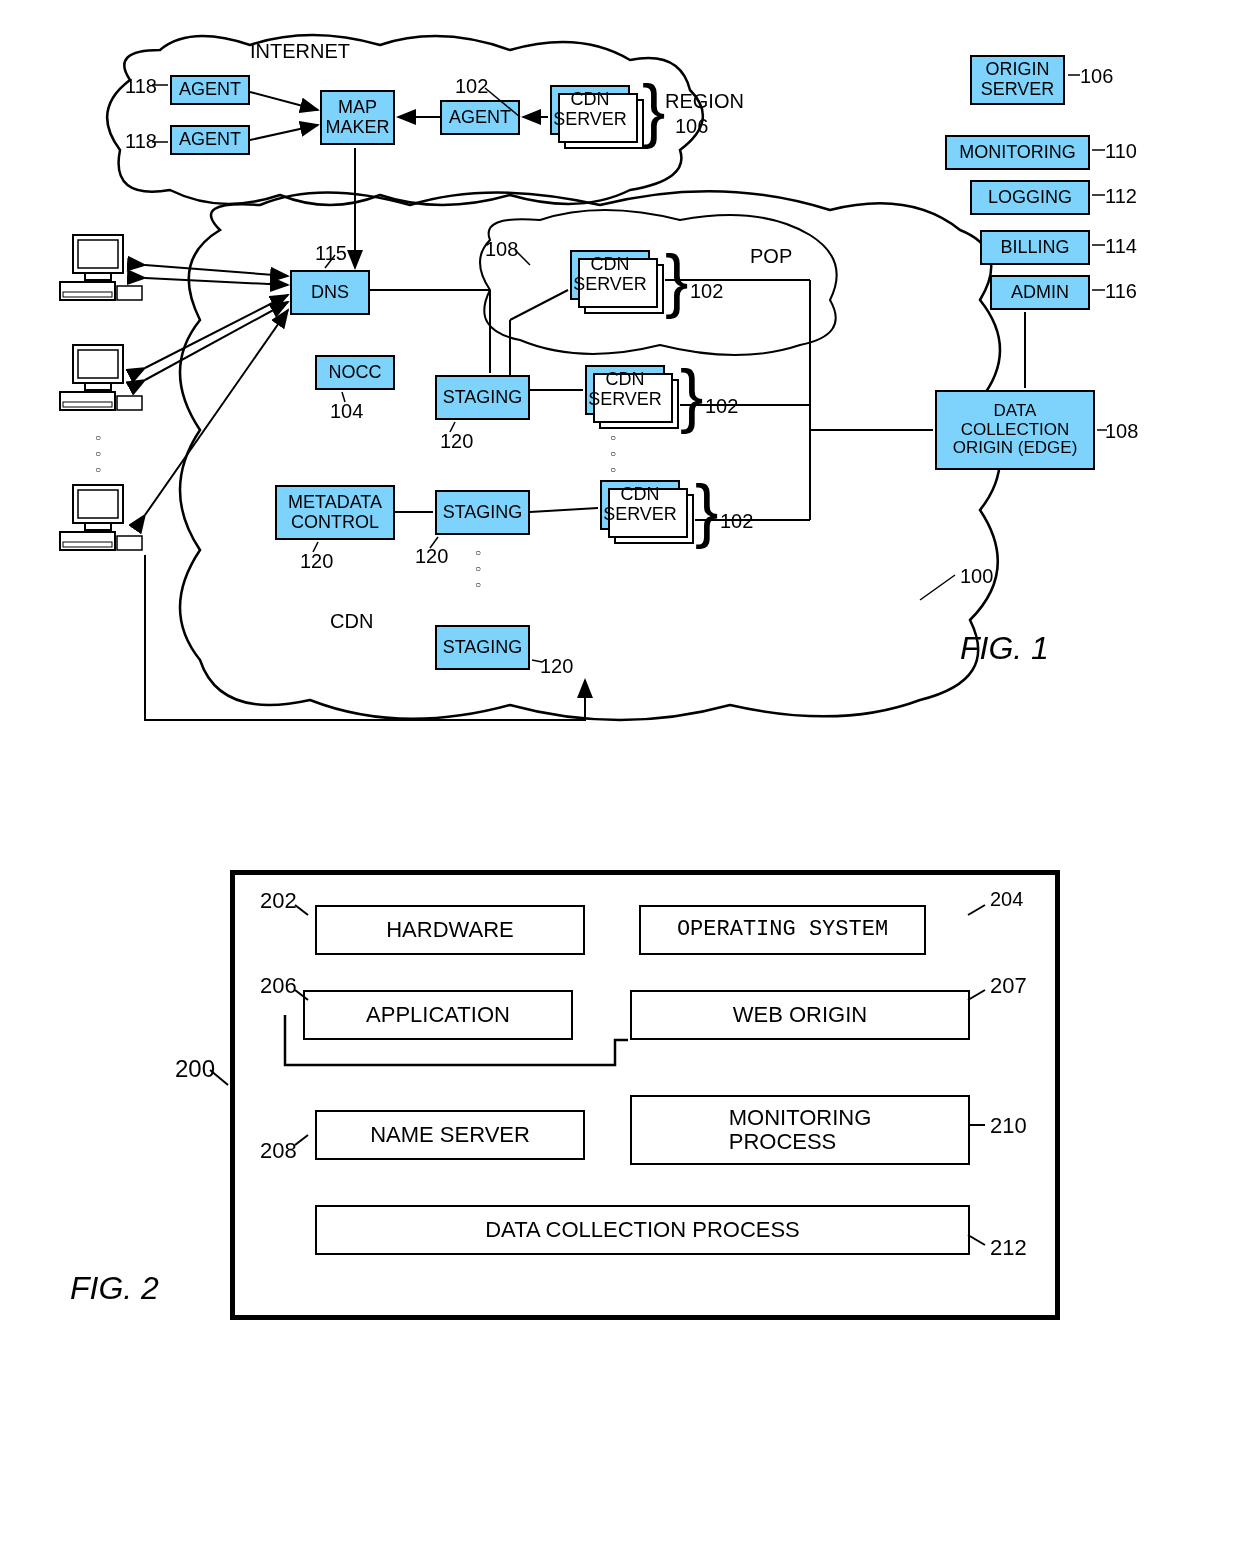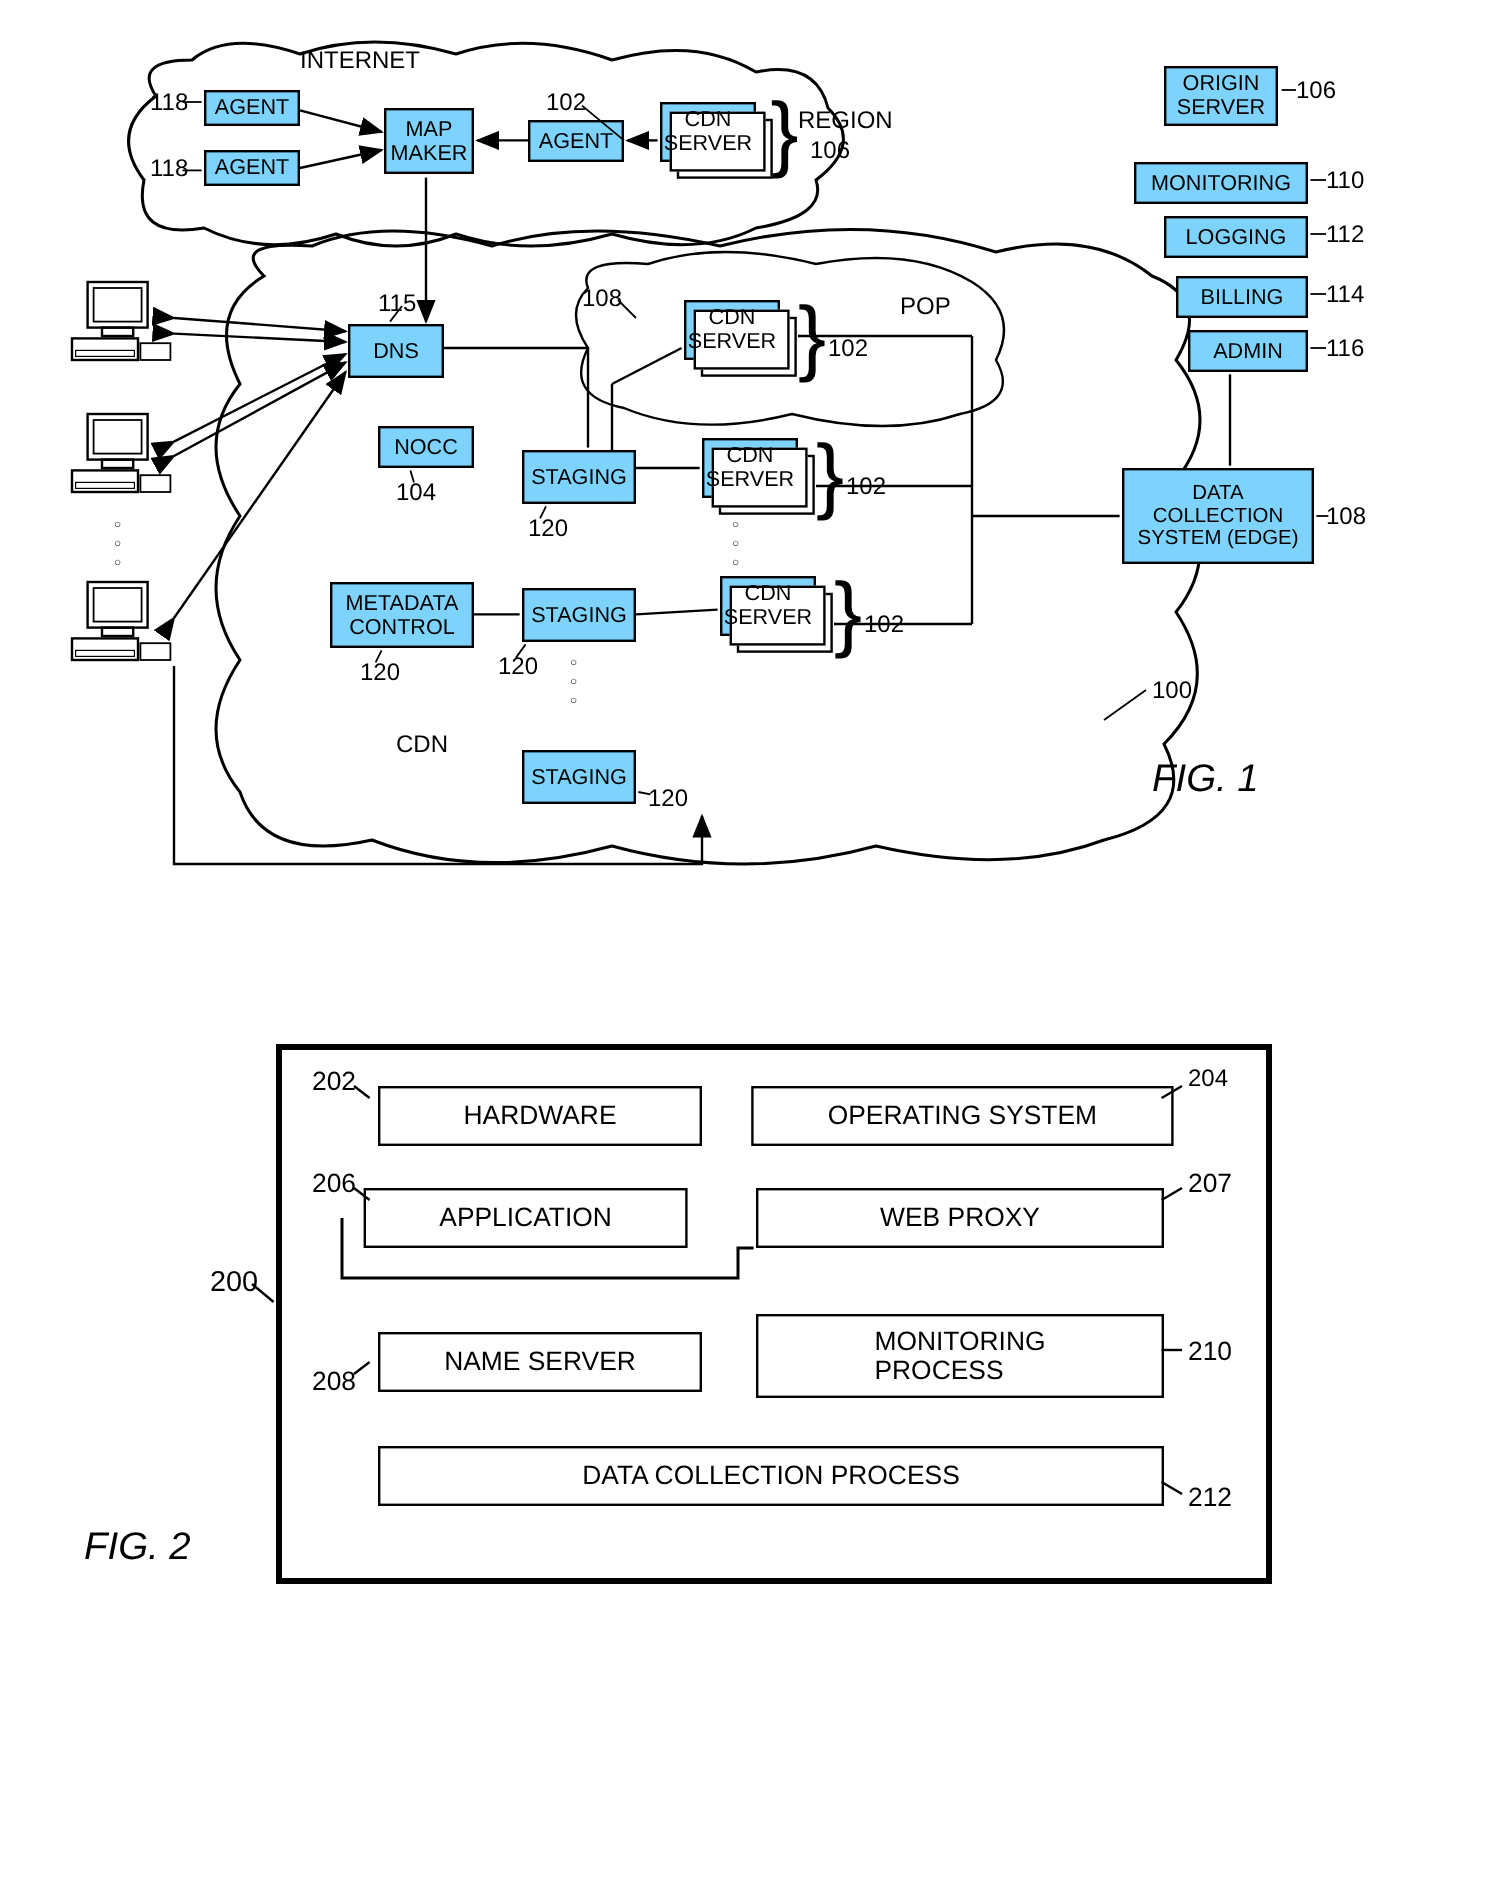--- a/index.html
+++ b/index.html
@@ -186,21 +186,21 @@
 
   <div class="vdots" style="left:435px; top:525px;">○<br>○<br>○</div>
 
   <div class="label" style="left:290px; top:590px;">CDN</div>
 
   <div class="box" style="left:395px; top:605px; width:95px; height:45px;">STAGING</div>
   <div class="label" style="left:500px; top:635px;">120</div>
 
   <div class="box" style="left:895px; top:370px; width:160px; height:80px; white-space:pre; font-size:17px;">DATA
 COLLECTION
-SYSTEM (EDGE)</div>
+ORIGIN (EDGE)</div>
   <div class="label" style="left:1065px; top:400px;">108</div>
 
   <div class="label" style="left:920px; top:545px;">100</div>
 
   <div class="pc" style="left:15px; top:210px; width:90px; height:80px;">
     <svg viewBox="0 0 90 80">
         <rect x="18" y="5" width="50" height="38" fill="none" stroke="#000" stroke-width="2"></rect>
         <rect x="23" y="10" width="40" height="28" fill="none" stroke="#000" stroke-width="1.5"></rect>
         <rect x="30" y="43" width="26" height="7" fill="none" stroke="#000" stroke-width="2"></rect>
         <rect x="5" y="52" width="55" height="18" fill="none" stroke="#000" stroke-width="2"></rect>
@@ -304,24 +304,24 @@
     <line x1="492" y1="640" x2="502" y2="642" stroke="#000" stroke-width="1.5"></line>
   </svg>
 
   <div class="figcap" style="left:920px; top:610px;">FIG. 1</div>
 </div>
 
 <div class="fig2">
 
   <div class="f2outer">
     <div class="f2box" style="left:80px;  top:30px;  width:270px; height:50px;">HARDWARE</div>
-    <div class="f2box" style="left:391px; top:30px;  width:352px; height:50px;">OPERATING SYSTEM</div>
+    <div class="f2box" style="left:404px; top:30px;  width:287px; height:50px;font-family:Liberation Mono, monospace;">OPERATING SYSTEM</div>
 
     <div class="f2box" style="left:68px;  top:115px; width:270px; height:50px;">APPLICATION</div>
-    <div class="f2box" style="left:395px; top:115px; width:340px; height:50px;">WEB PROXY</div>
+    <div class="f2box" style="left:395px; top:115px; width:340px; height:50px;">WEB ORIGIN</div>
 
     <div class="f2box" style="left:80px;  top:235px; width:270px; height:50px;">NAME SERVER</div>
     <div class="f2box" style="left:395px; top:220px; width:340px; height:70px; white-space:pre;">MONITORING
 PROCESS</div>
 
     <div class="f2box" style="left:80px;  top:330px; width:655px; height:50px;">DATA COLLECTION PROCESS</div>
 
     <svg style="position:absolute; left:0; top:0;" width="830" height="450">
       <path d="M 50 140 L 50 190 L 380 190 L 380 165 L 393 165" fill="none" stroke="#000" stroke-width="2.5"></path>
     </svg>

